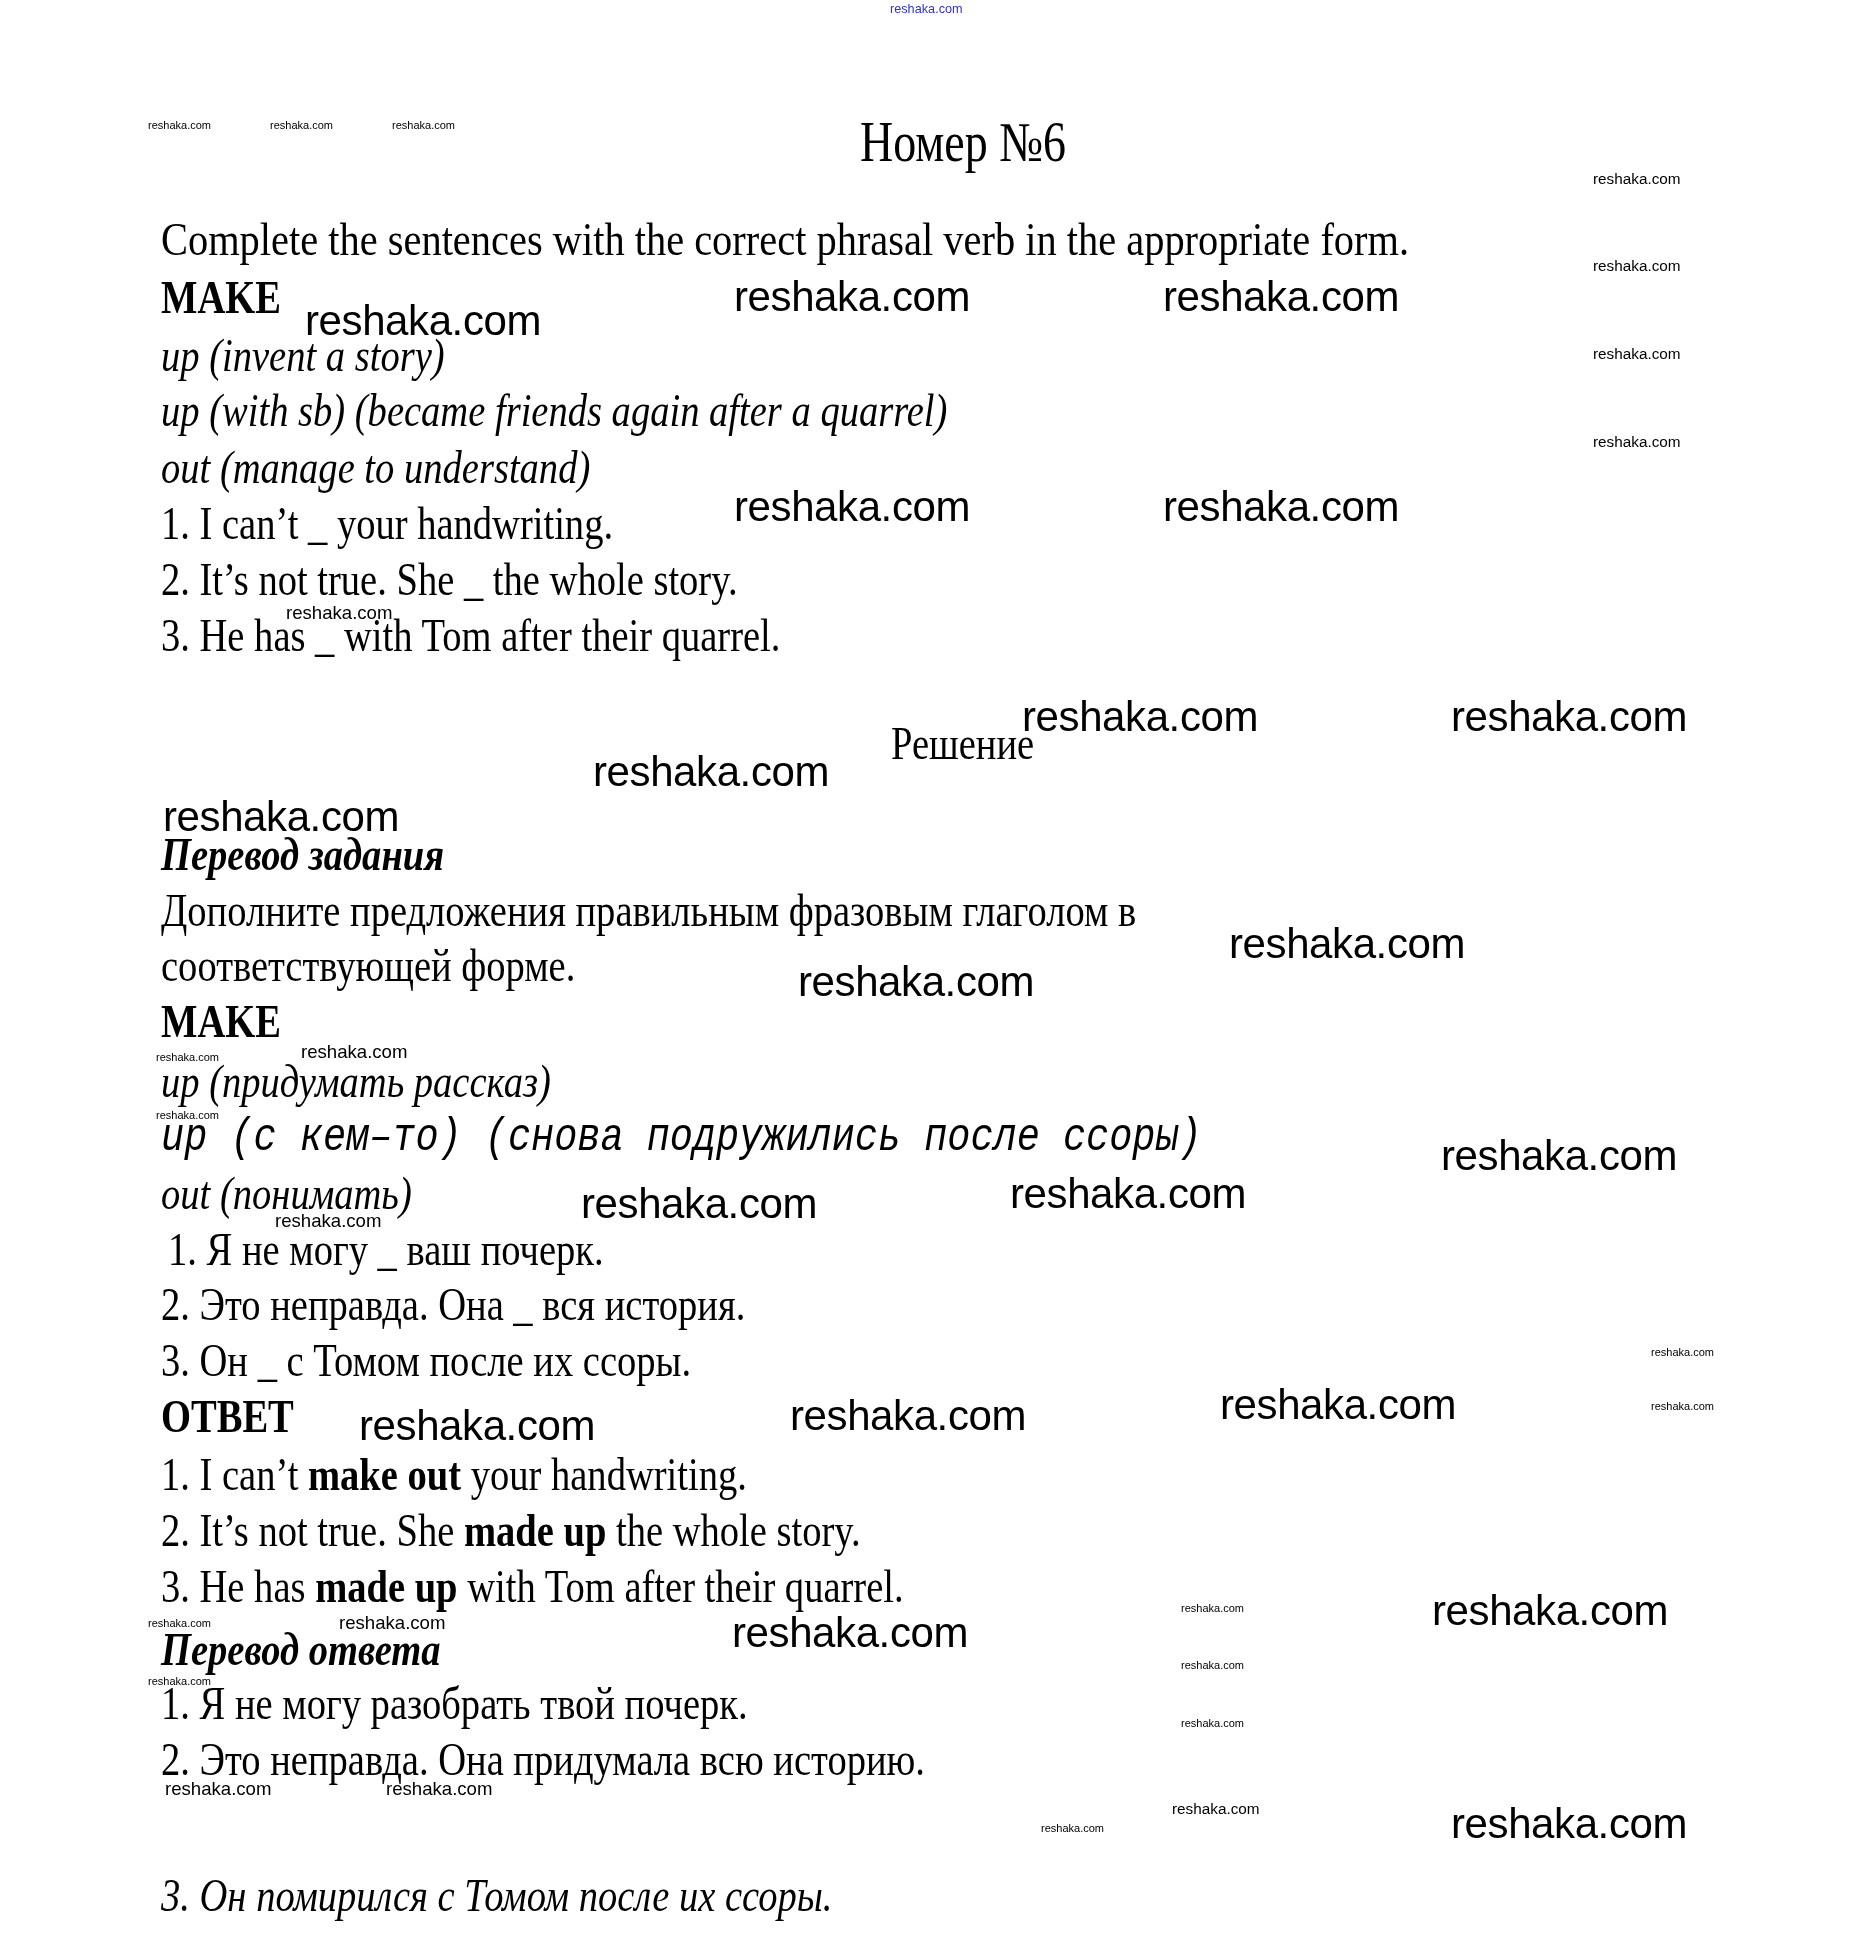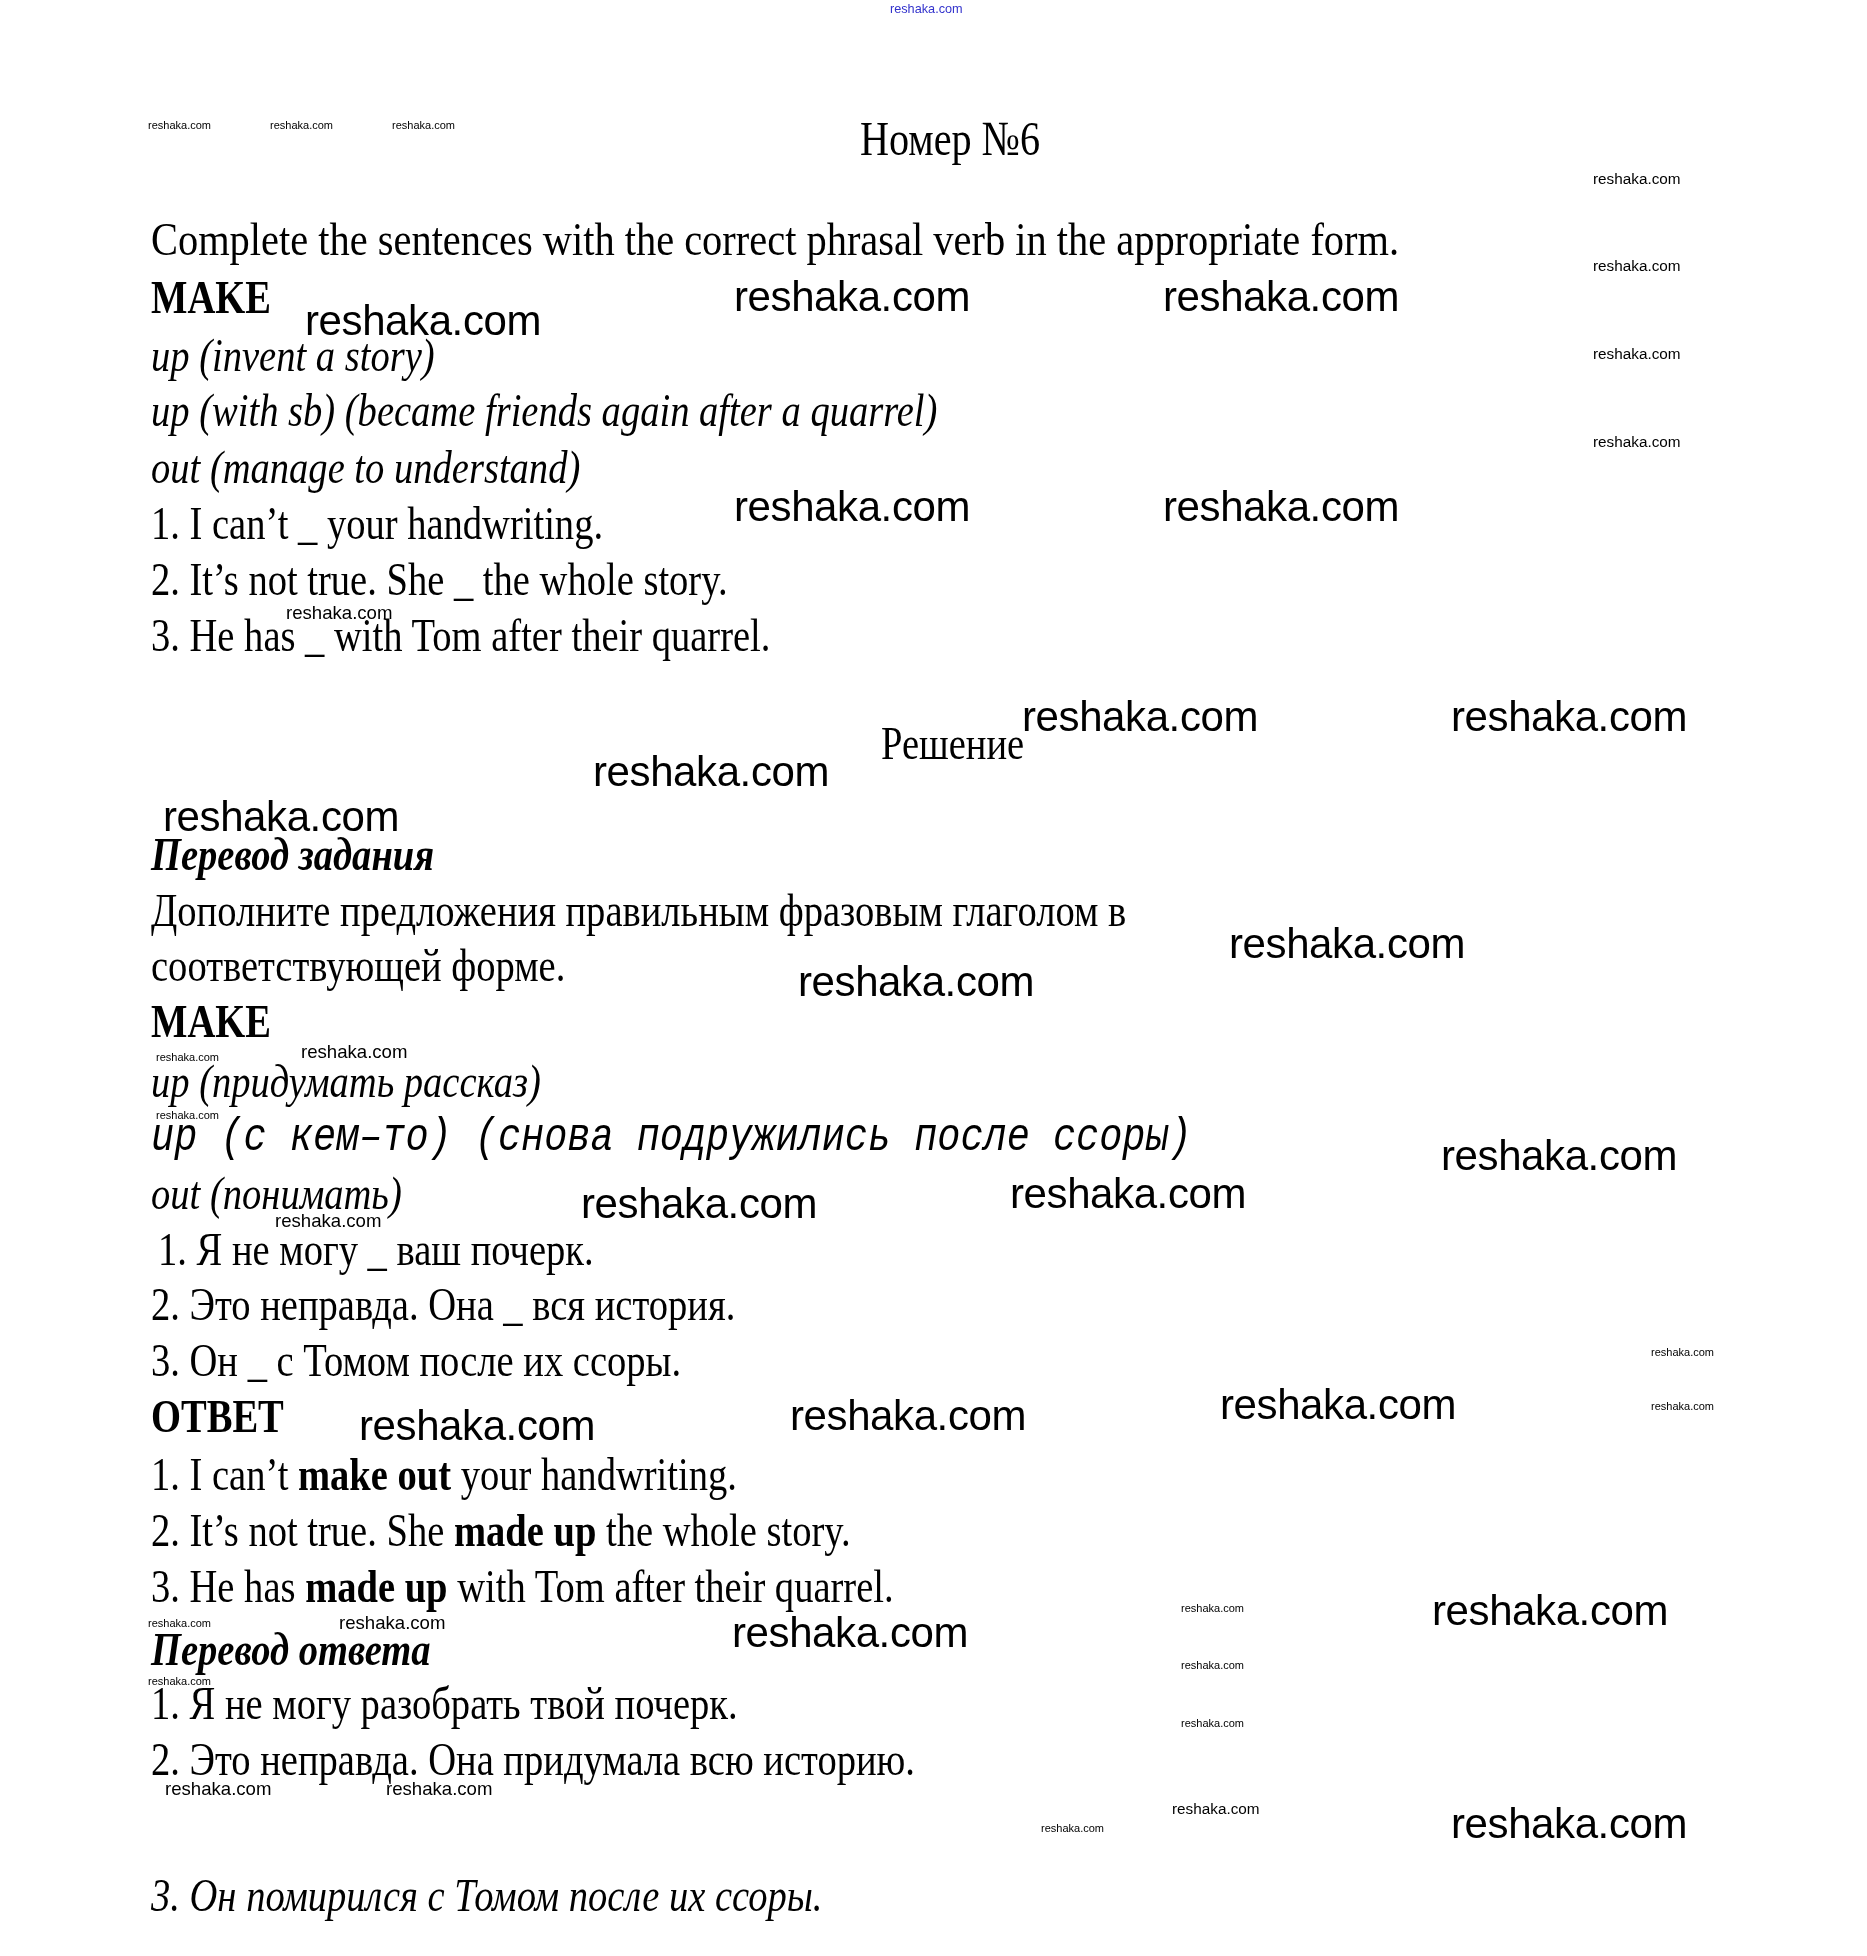--- a/index.html
+++ b/index.html
@@ -2,22 +2,22 @@
 <html style="font-size:13.6px"><head>
 <meta charset="utf-8">
 <style>
   html, body { margin: 0; padding: 0; background: #ffffff; }
   body {
     width: 1867px; height: 1956px; position: relative; overflow: hidden;
     font-family: "Liberation Serif", serif; color: #000;
   }
   .abs { position: absolute; white-space: nowrap; }
   .top-link { font-family: "Liberation Sans", sans-serif; font-size: 12.7px; color: #3333cc; }
-  .title { font-size: 49px; text-decoration: underline; }
-  .txt { font-size: 47px; line-height: 1; }
+  .title { font-size: 56px; text-decoration: underline; }
+  .txt { font-size: 47px; line-height: 1; margin-left: 10px; }
   .it { font-style: italic; text-align: center; }
   .bold { font-weight: bold; }
   .wm-big { font-family: "Liberation Sans", sans-serif; font-size: 42px; color: #000; letter-spacing: -0.4px; }
   .wm-mid { font-family: "Liberation Sans", sans-serif; font-size: 18.6px; color: #000; }
   .wm-sm  { font-family: "Liberation Sans", sans-serif; font-size: 15.3px; color: #000; }
   .wm-xs  { font-family: "Liberation Sans", sans-serif; font-size: 11px; color: #000; }
   .cond { display: inline-block; transform: scaleX(0.82); transform-origin: left center; }
 </style>
 </head>
 <body>

